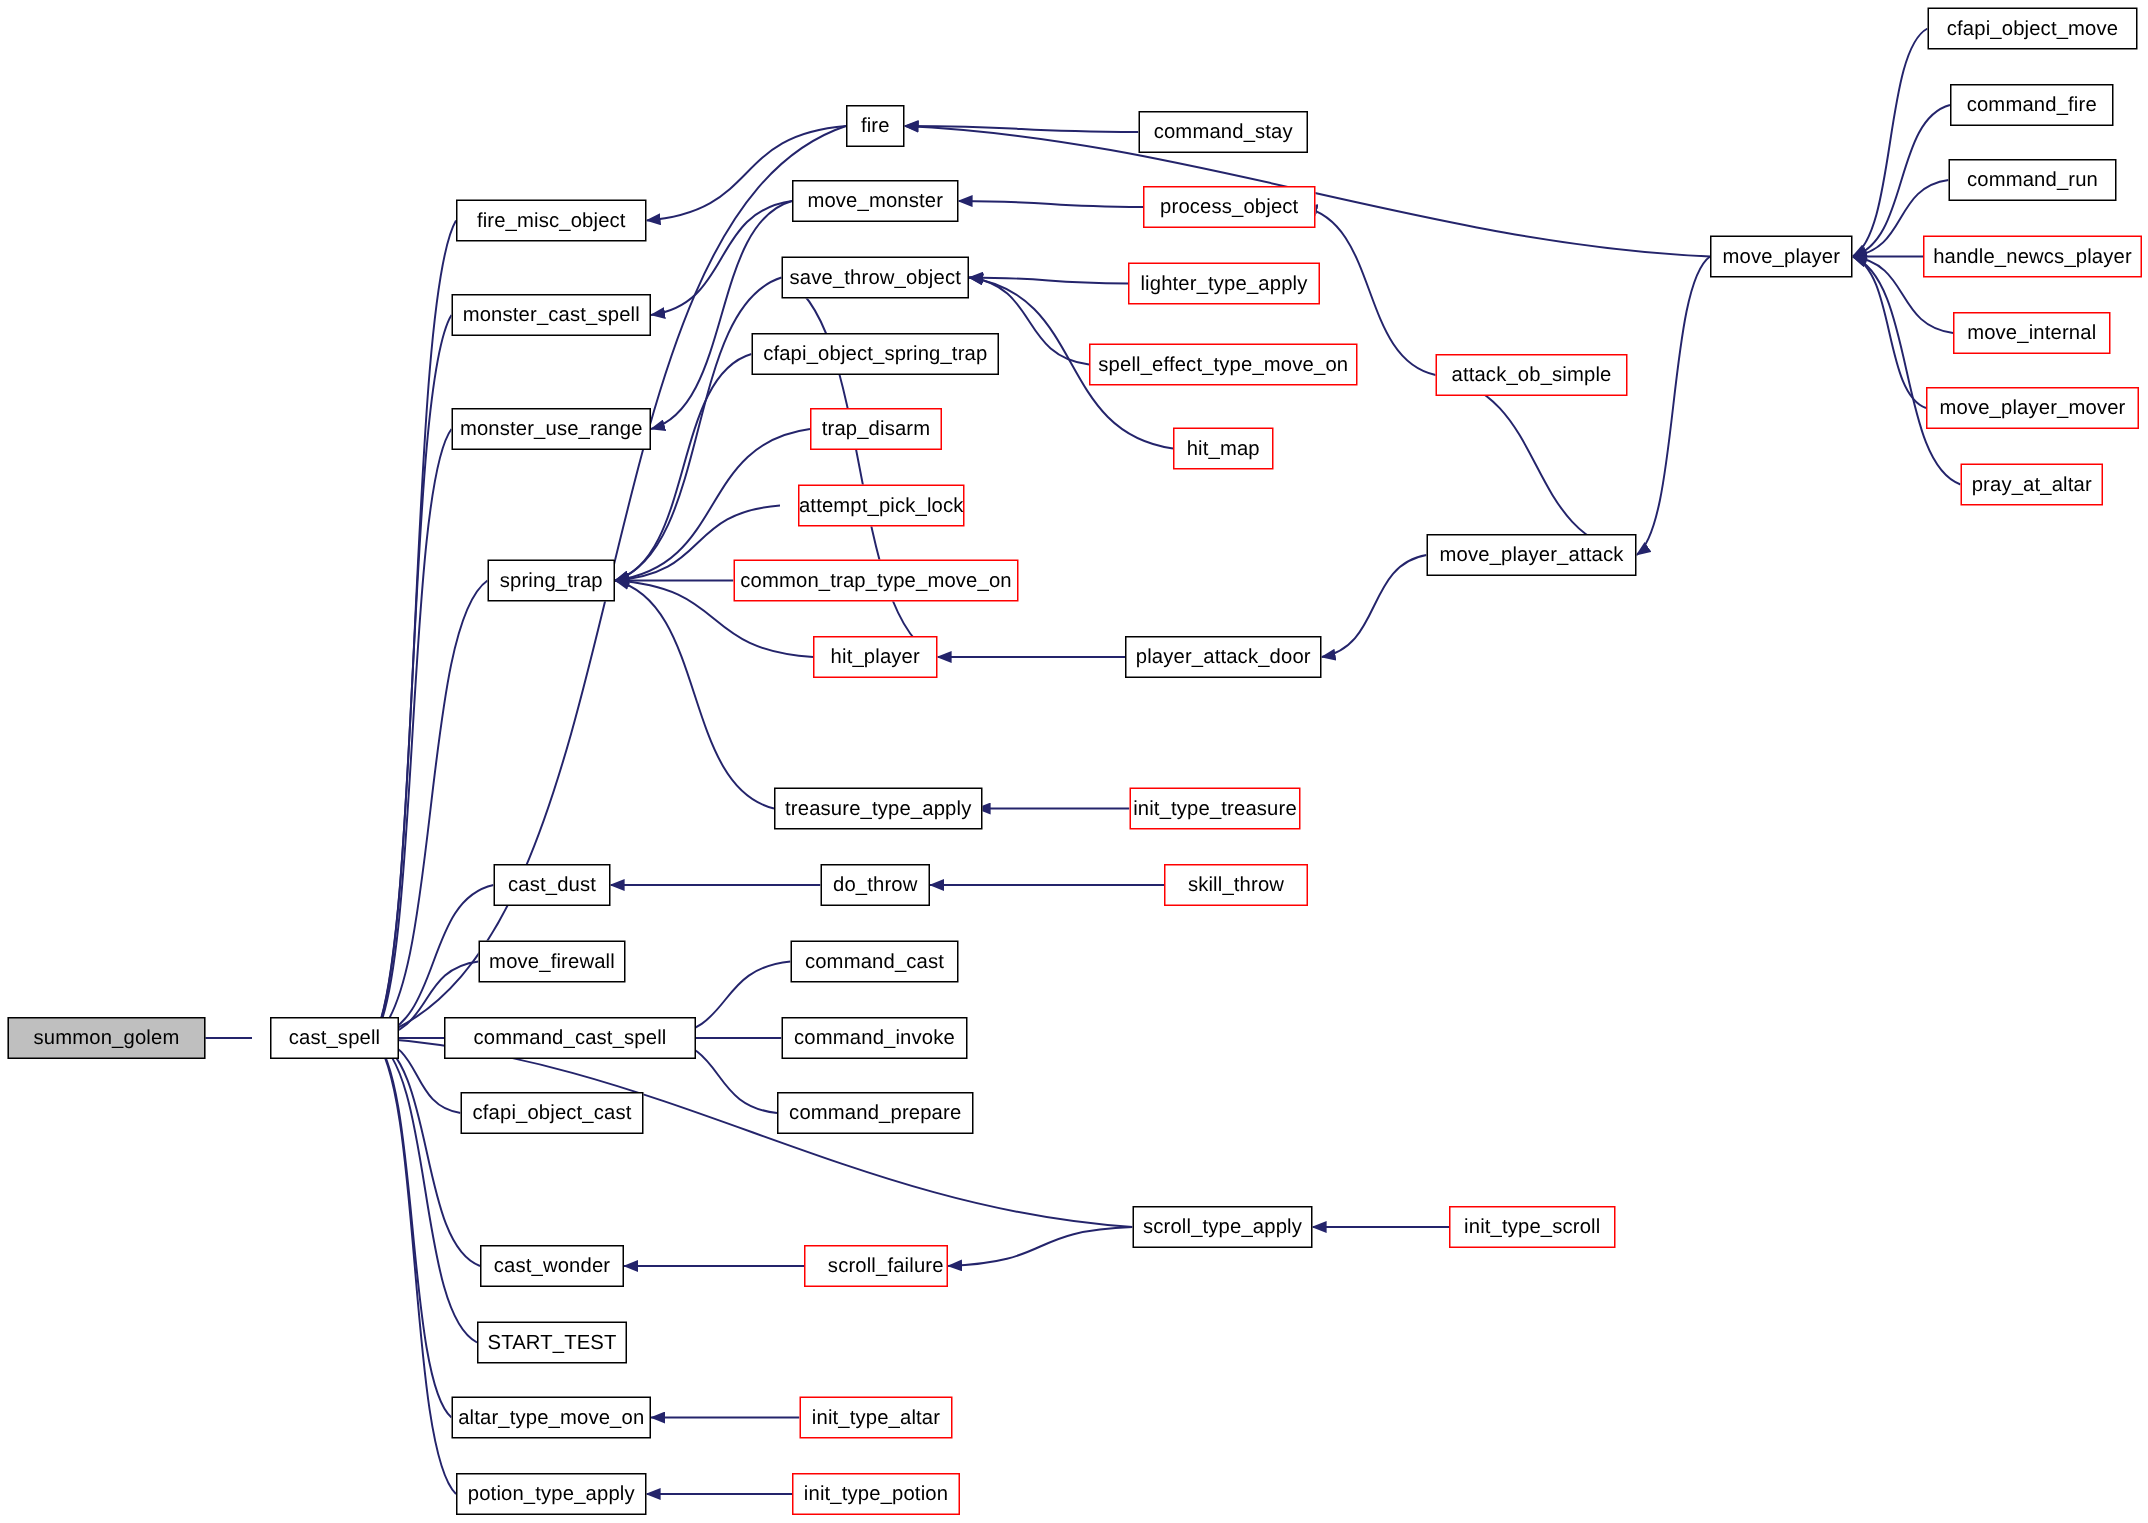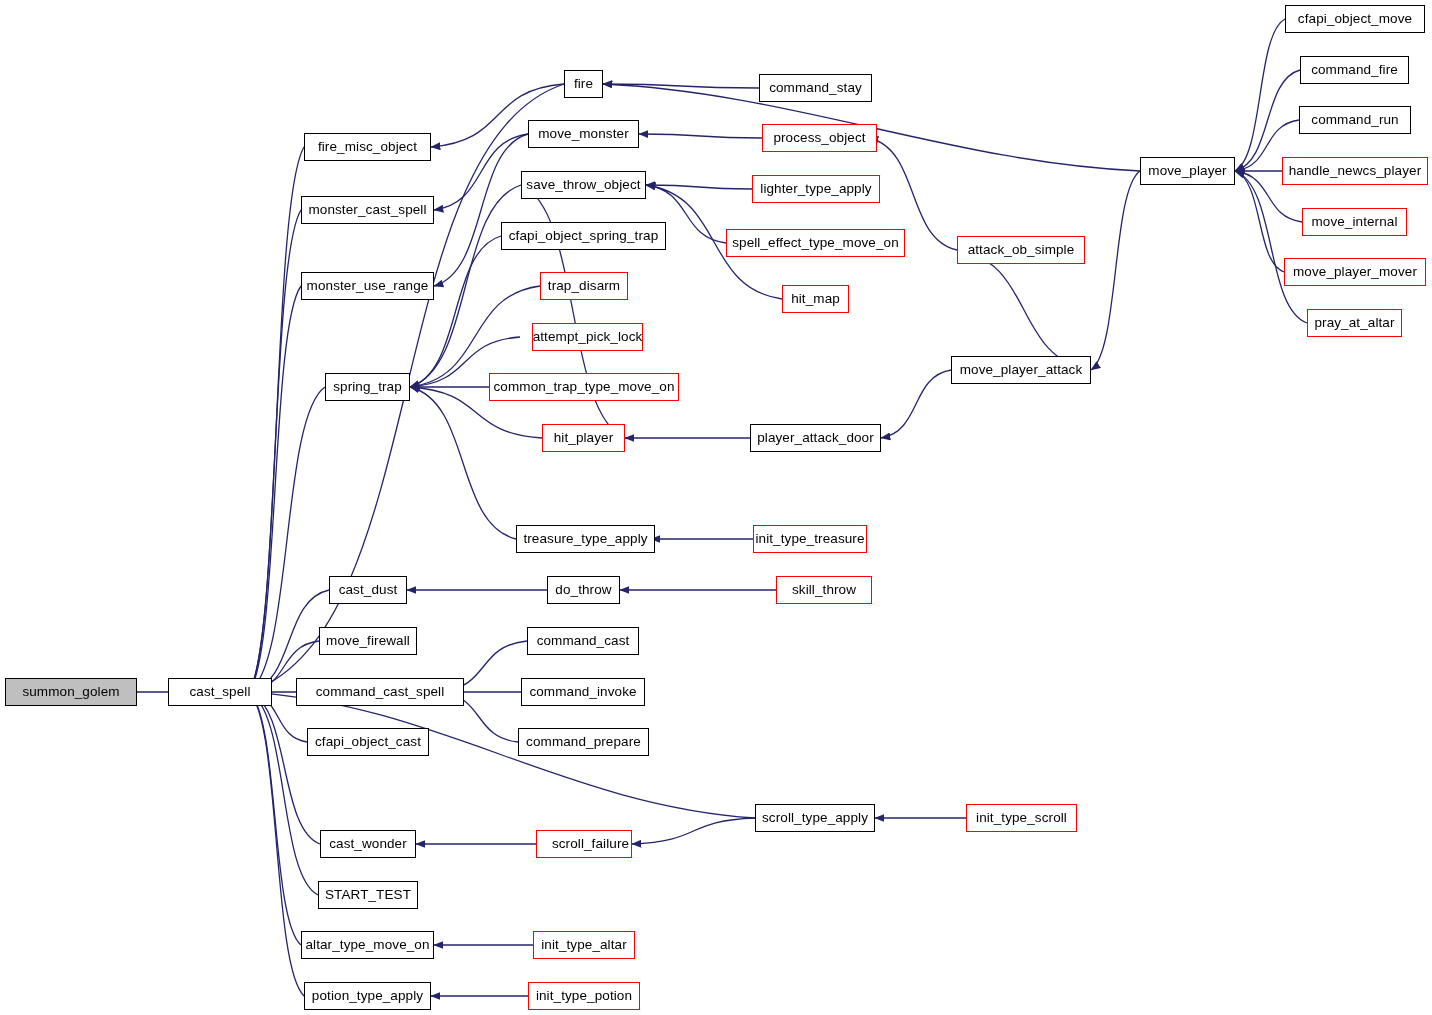--- a/index.html
+++ b/index.html
@@ -116,21 +116,21 @@
         <path d="M1282,171 L1235,171" marker-end="url(#arrow)"></path>
         <path d="M1302,222 C1263.14,216.9 1273.86,176.1 1235,171" marker-end="url(#arrow)"></path>
         <path d="M1284,272 C1255.58,261.9 1263.42,181.1 1235,171" marker-end="url(#arrow)"></path>
         <path d="M1307,323 C1265.24,307.8 1276.76,186.2 1235,171" marker-end="url(#arrow)"></path>
       </g>
   </svg>
   <div id="nodes-layer">
       <div class="node current" style="left: 5px; top: 678px; width: 132px;">
         <span class="node-label">summon_golem</span>
       </div>
-      <div class="node" style="left: 168px; top: 678px; width: 104px; align-items: center;">
+      <div class="node" style="left: 180px; top: 678px; width: 86px; align-items: center;">
         <span class="node-label">cast_spell</span>
       </div>
       <div class="node" style="left: 564px; top: 70px; width: 39px;">
         <span class="node-label">fire</span>
       </div>
       <div class="node" style="left: 304px; top: 133px; width: 127px;">
         <span class="node-label">fire_misc_object</span>
       </div>
       <div class="node" style="left: 301px; top: 196px; width: 133px;">
         <span class="node-label">monster_cast_spell</span>

